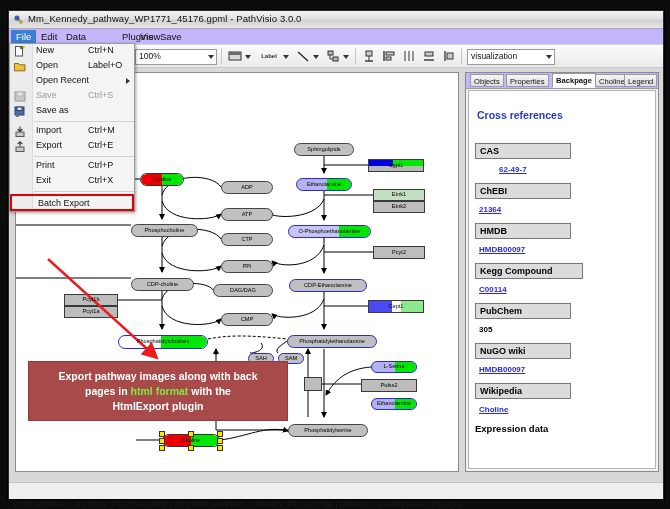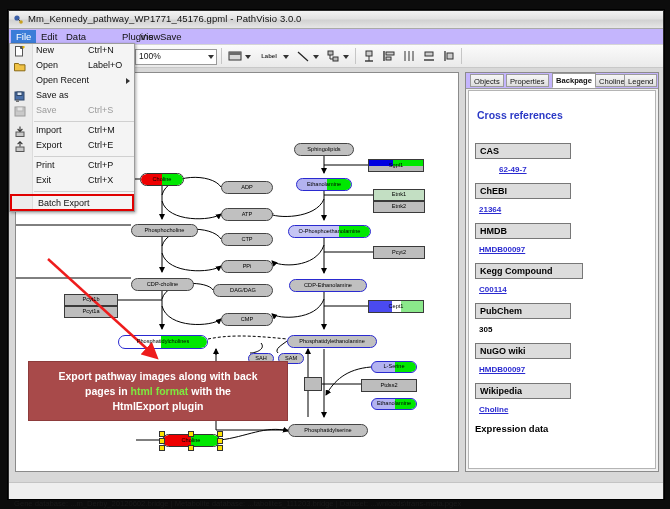--- a/index.html
+++ b/index.html
@@ -198,20 +198,24 @@
           </svg>
     </div>
     <div class="tbbtn" style="left:432px;">
       <svg viewBox="0 0 16 16">
             <line x1="4" y1="3" x2="4" y2="13" stroke="#333" stroke-width="1.3"></line>
             <rect x="6" y="5" width="6" height="6" fill="#ccc" stroke="#333"></rect>
           </svg>
     </div>
 
     <div class="tb-sep" style="left:452px;"></div>
+    <div class="combo" style="left:458px;width:86px;">
+      <span class="val">visualization</span>
+      <span class="arrow"></span>
+    </div>
   </div>
 
   <div id="client">
 
     <div id="canvas">
 
       <svg class="edges" viewBox="0 0 442 398">
         <defs>
           <marker id="ah" markerWidth="6" markerHeight="6" refX="5" refY="3" orient="auto">
             <path d="M0,0 L6,3 L0,6 z" fill="#000"></path>
@@ -472,39 +476,39 @@
           </svg>
       <span class="lbl">Open</span>
       <span class="acc">Label+O</span>
     </div>
 
     <div class="fm-item">
       <span class="lbl">Open Recent</span>
       <span class="fm-sub"></span>
     </div>
 
+    <div class="fm-item disabled">
+      <svg class="ico" viewBox="0 0 12 11">
+            <rect x="1" y="1" width="10" height="9" fill="#c9c9c9" stroke="#9a9a9a"></rect>
+            <rect x="3" y="1" width="6" height="4" fill="#e4e4e4" stroke="#b5b5b5"></rect>
+          </svg>
+      <span class="lbl">Save</span>
+      <span class="acc">Ctrl+S</span>
+    </div>
+
     <div class="fm-item">
       <svg class="ico" viewBox="0 0 12 11">
             <rect x="1" y="1" width="9" height="8" fill="#4a6fa8" stroke="#2c4466"></rect>
             <rect x="3" y="1" width="5" height="3.5" fill="#dbe6f4" stroke="#2c4466"></rect>
             <path d="M2 9 h3 M2 10.4 h3" stroke="#666"></path>
           </svg>
       <span class="lbl">Save as</span>
       <span class="acc"></span>
     </div>
 
-    <div class="fm-item disabled">
-      <svg class="ico" viewBox="0 0 12 11">
-            <rect x="1" y="1" width="10" height="9" fill="#c9c9c9" stroke="#9a9a9a"></rect>
-            <rect x="3" y="1" width="6" height="4" fill="#e4e4e4" stroke="#b5b5b5"></rect>
-          </svg>
-      <span class="lbl">Save</span>
-      <span class="acc">Ctrl+S</span>
-    </div>
-
     <div class="fm-sep"></div>
 
     <div class="fm-item">
       <svg class="ico" viewBox="0 0 12 11">
             <rect x="2" y="6" width="8" height="4.5" fill="#c8c8c8" stroke="#555"></rect>
             <path d="M6 0.5 L6 5 M3.6 3 L6 5.4 L8.4 3" stroke="#333" fill="none" stroke-width="1.1"></path>
           </svg>
       <span class="lbl">Import</span>
       <span class="acc">Ctrl+M</span>
     </div>

